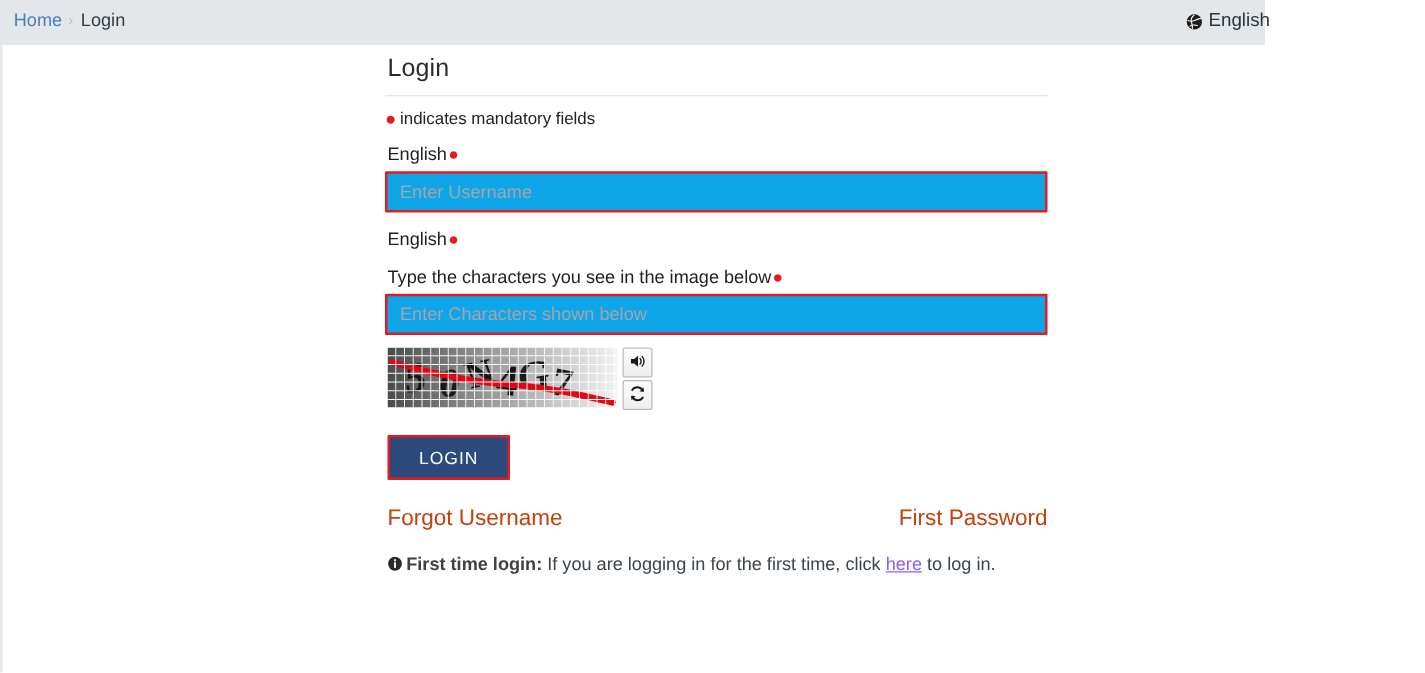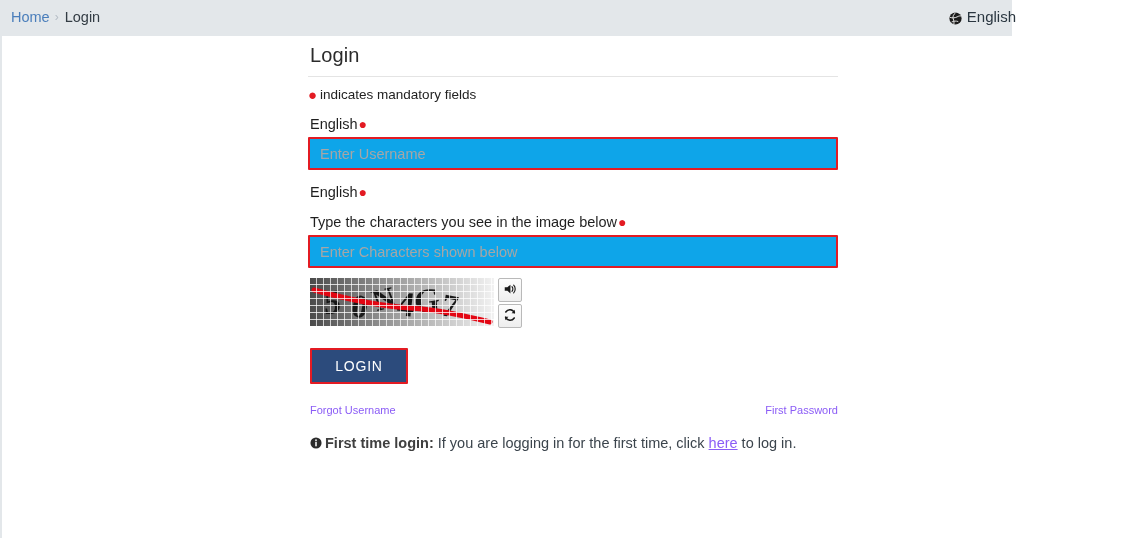--- a/index.html
+++ b/index.html
@@ -210,22 +210,22 @@
   
   .links-row {
     margin-top: 20px;
     display: flex;
     justify-content: space-between;
     width: 530px;
     padding-left: 2px;
     box-sizing: border-box;
   }
   .side-link {
-    color: #8b5cf6;
-    font-size: 11px;
+    color: #c2410c;
+    font-size: 18px;
     text-decoration: none;
     cursor: pointer;
   }
 
   
   .info-note {
     margin-top: 17px;
     width: 530px;
     padding-left: 2px;
     font-size: 14.5px;

